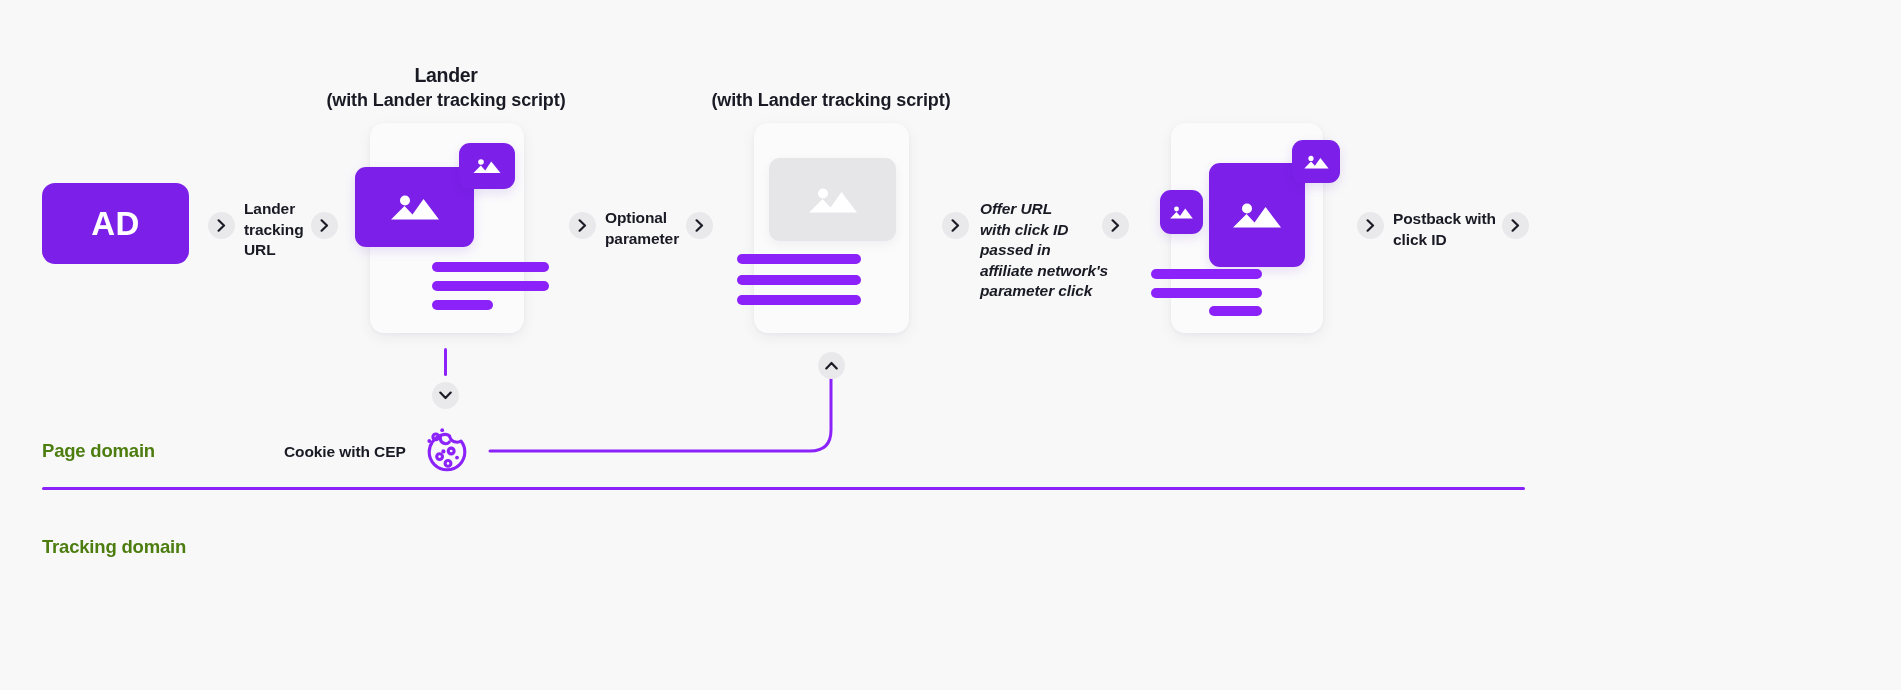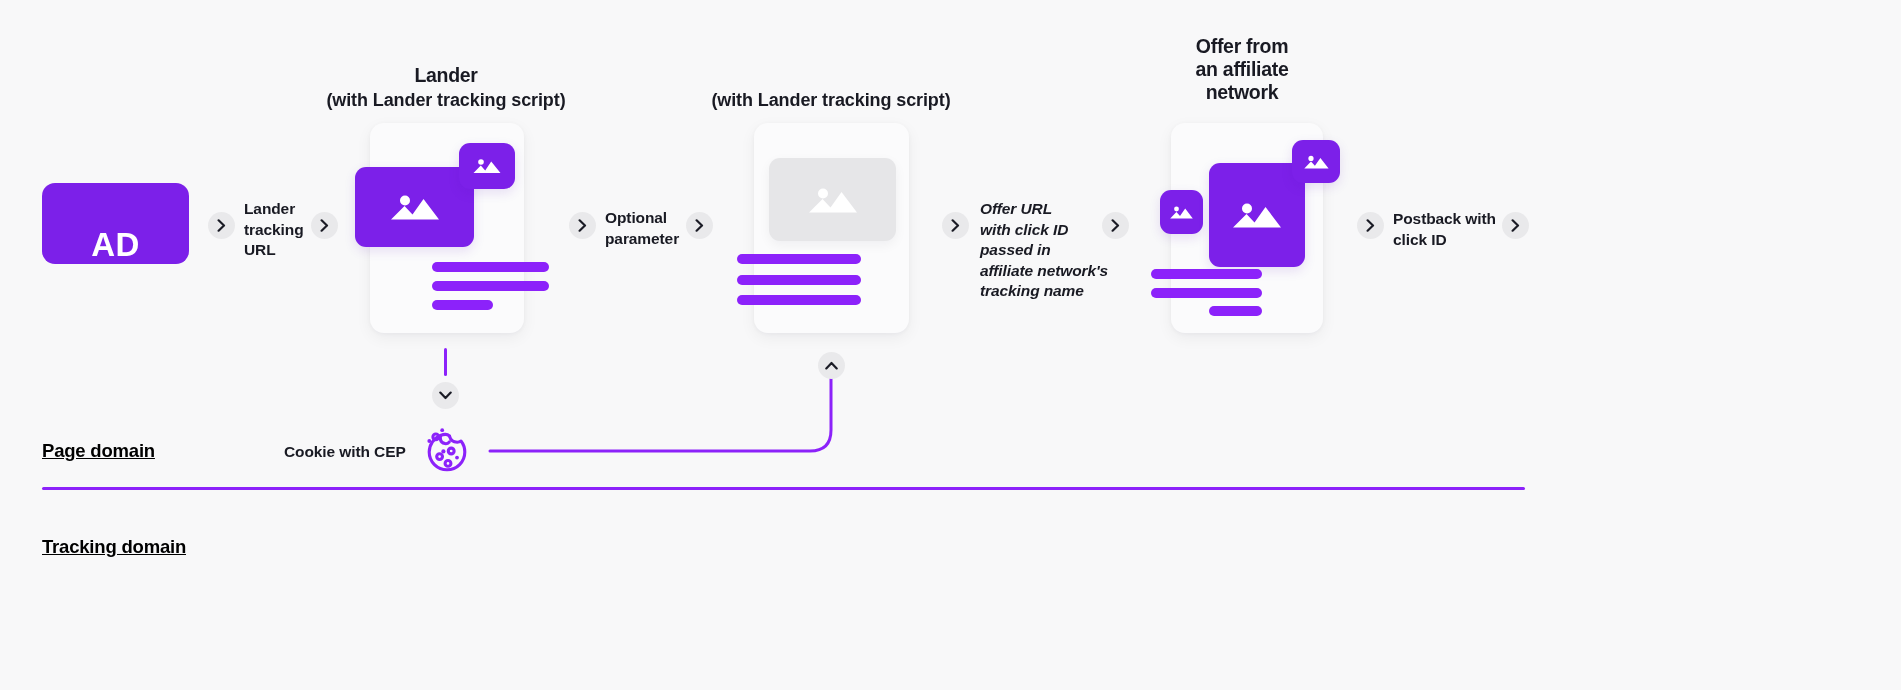--- a/index.html
+++ b/index.html
@@ -35,21 +35,21 @@
     line-height: 1.33;
     letter-spacing: -0.1px;
   }
 
   
   #ad-block {
     left: 42px; top: 183px;
     width: 147px; height: 81px;
     border-radius: 13px;
     background: #7c20e9;
-    display: flex; align-items: flex-end; justify-content: center;
+    display: flex; align-items: center; justify-content: center;
   }
   #ad-block .ad-text {
     color: #ffffff;
     font-size: 33px;
     font-weight: 700;
     letter-spacing: 0.5px;
   }
 
   
   .col-title {
@@ -97,23 +97,22 @@
     background: #e6e6e8;
     box-shadow: 0 4px 12px rgba(20,20,40,0.05);
   }
   .tile svg { display:block; }
 
   
   .domain-label {
     position: absolute;
     font-size: 18.5px;
     font-weight: 700;
-    color: #000000;
+    color: #4d7c0f;
     letter-spacing: -0.2px;
-    text-decoration: underline;
   }
   #divider {
     position: absolute;
     left: 42px; top: 487px;
     width: 1483px; height: 3px;
     background: #8c22fa;
     border-radius: 2px;
   }
   .cookie-caption {
     position: absolute;
@@ -213,34 +212,29 @@
     <svg width="9" height="13" viewBox="0 0 9 13">
         <path d="M1.6 1.3L7 6.5l-5.4 5.2" fill="none" stroke="#1b1c26" stroke-width="2.2" stroke-linecap="round" stroke-linejoin="round"></path>
       </svg>
   </div>
 
   <div class="step-label" style="left:980px; top:199px; width:140px;font-style:italic;">
     <div>Offer URL</div>
     <div>with click ID</div>
     <div>passed in</div>
     <div>affiliate network's</div>
-    <div>tracking name</div>
+    <div>parameter click</div>
   </div>
 
   <div class="chev" style="left:1102px; top:212px;">
     <svg width="9" height="13" viewBox="0 0 9 13">
         <path d="M1.6 1.3L7 6.5l-5.4 5.2" fill="none" stroke="#1b1c26" stroke-width="2.2" stroke-linecap="round" stroke-linejoin="round"></path>
       </svg>
   </div>
 
-  <div class="col-title" style="left:1142px; top:35px; width:200px;">
-    <div>Offer from</div>
-    <div>an affiliate</div>
-    <div>network</div>
-  </div>
 
   <div class="card" style="left:1171px; top:123px; width:152px; height:210px;"></div>
 
   <div class="tile" style="left:1160px; top:190px; width:43px; height:44px;">
     <svg width="25" height="17" viewBox="0 0 25 17">
       <circle cx="7.5" cy="5" r="2.4" fill="#fff"></circle>
       <path d="M1.2 14.4 L7.4 8.1 L11 12 L16.2 4.6 L23.8 14.4 Z" fill="#fff"></path>
     </svg>
   </div>
   <div class="tile" style="left:1209px; top:163px; width:96px; height:104px;">

